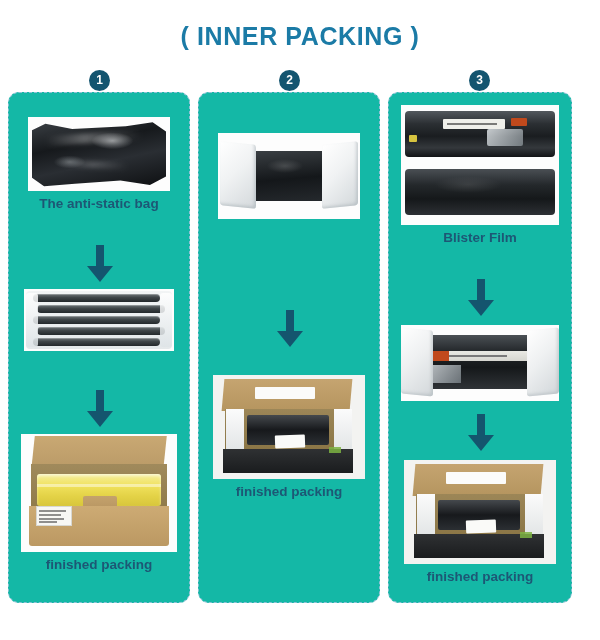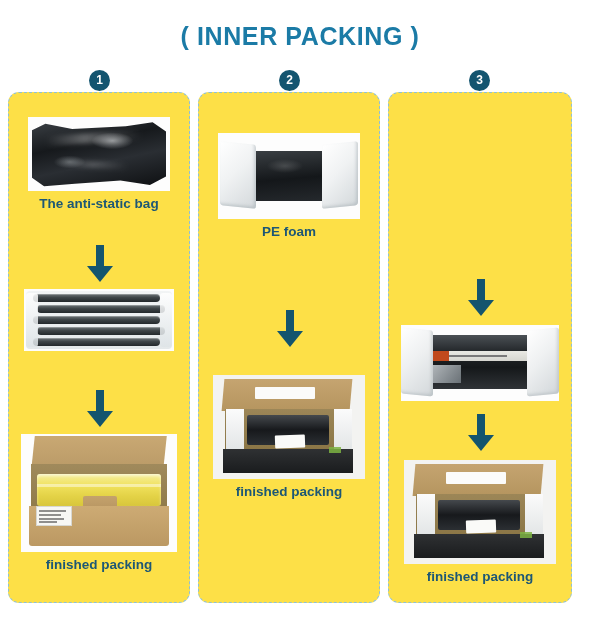--- a/index.html
+++ b/index.html
@@ -49,21 +49,21 @@
   .badge-3 { left: 469px; top: 70px; }
 
   
   .panel {
     position: absolute;
     top: 92px;
     height: 511px;
     border: 1.6px dashed #8fc0d6;
     border-radius: 11px;
     box-sizing: border-box;
-    background: #fde047;
+    background: #14b8a6;
   }
   .panel-1 { left: 8px;   width: 182px; }
   .panel-2 { left: 198px; width: 182px; }
   .panel-3 { left: 388px; width: 184px; }
 
   
   .step {
     position: absolute;
     left: 0;
     width: 100%;
@@ -381,21 +381,20 @@
 </div>
 
 <div class="panel panel-2">
 
   <div class="step" style="top:40px;">
     <div class="photo ph-pefoam">
       <div class="blk"></div>
       <div class="fl"></div>
       <div class="fr"></div>
     </div>
-    <div class="step-caption">PE foam</div>
   </div>
 
   <div class="arrow" style="left:76px; top:217px;">
     <svg viewBox="0 0 30 38" xmlns="http://www.w3.org/2000/svg" aria-hidden="true">
       <path d="M11 0 H19 V21 H28 L15 37 L2 21 H11 Z" fill="#14556e"></path>
     </svg>
   </div>
 
   <div class="step" style="top:282px;">
     <div class="photo ph-boxblack">
@@ -409,20 +408,31 @@
       <div class="tag"></div>
       <div class="front"></div>
       <div class="greendot"></div>
     </div>
     <div class="step-caption">finished packing</div>
   </div>
 </div>
 
 <div class="panel panel-3">
 
+  <div class="step" style="top:12px;">
+    <div class="photo ph-blister">
+      <div class="cart cartA"></div>
+      <div class="lbl"></div>
+      <div class="orange"></div>
+      <div class="clear"></div>
+      <div class="yellowchip"></div>
+      <div class="cart cartB"></div>
+    </div>
+    <div class="step-caption">Blister Film</div>
+  </div>
 
   <div class="arrow" style="left:77px; top:186px;">
     <svg viewBox="0 0 30 38" xmlns="http://www.w3.org/2000/svg" aria-hidden="true">
       <path d="M11 0 H19 V21 H28 L15 37 L2 21 H11 Z" fill="#14556e"></path>
     </svg>
   </div>
 
   <div class="step" style="top:232px;">
     <div class="photo ph-cartfoam">
       <div class="body"></div>

